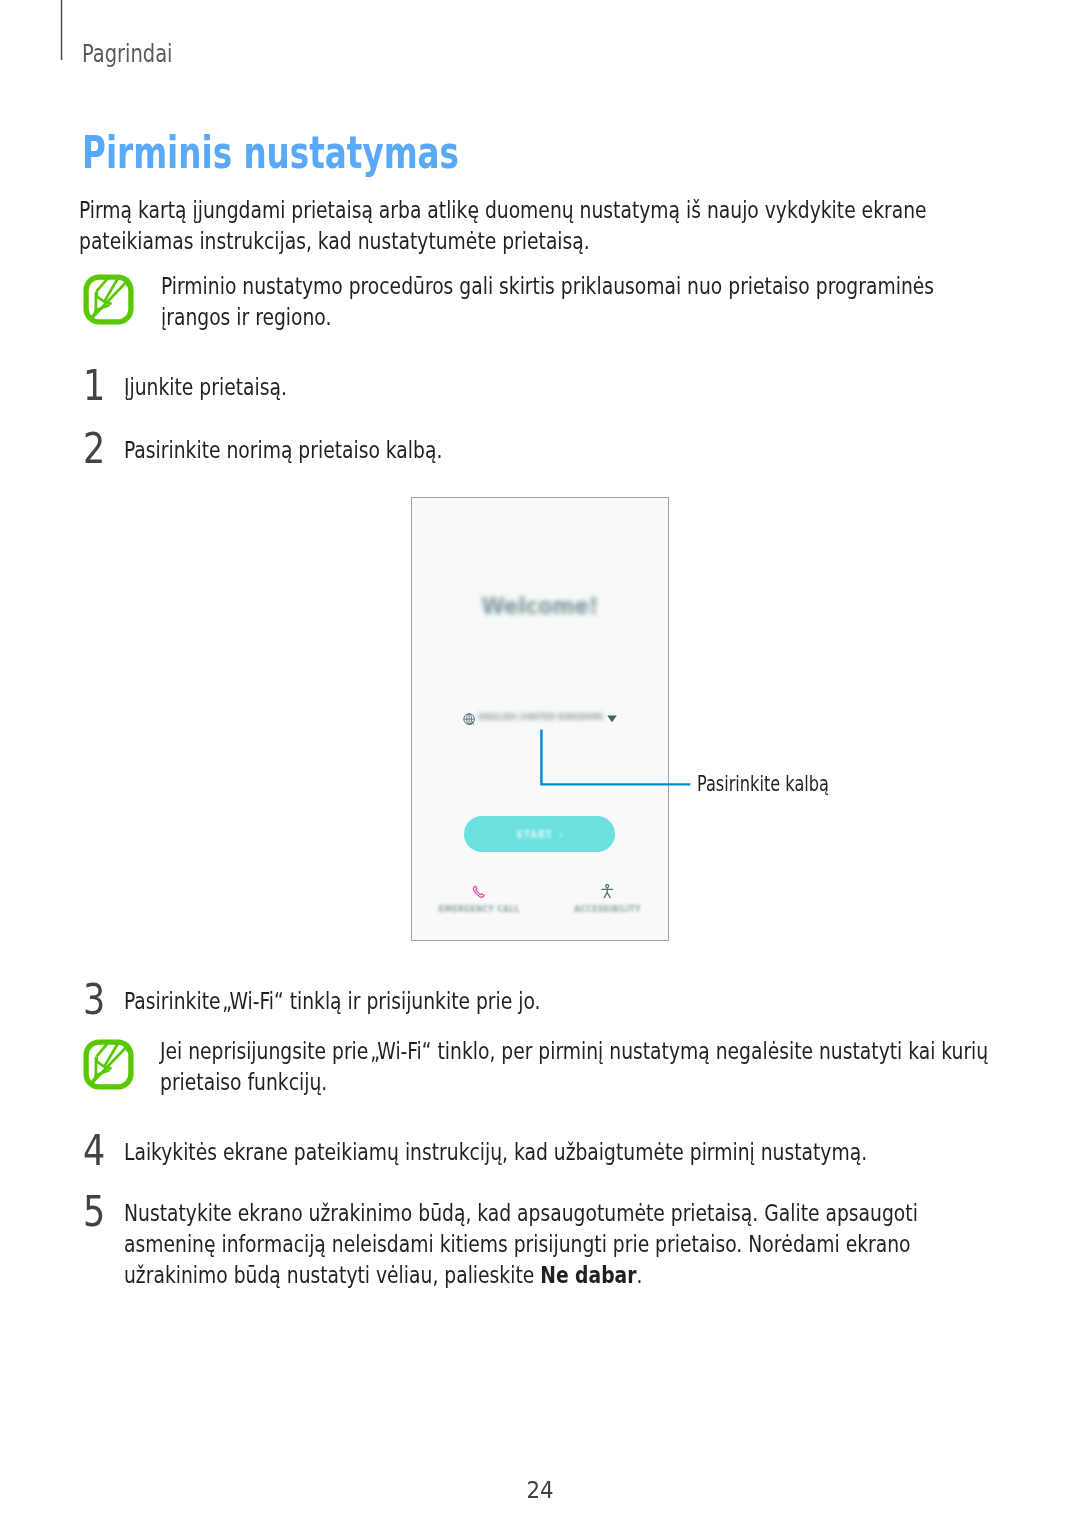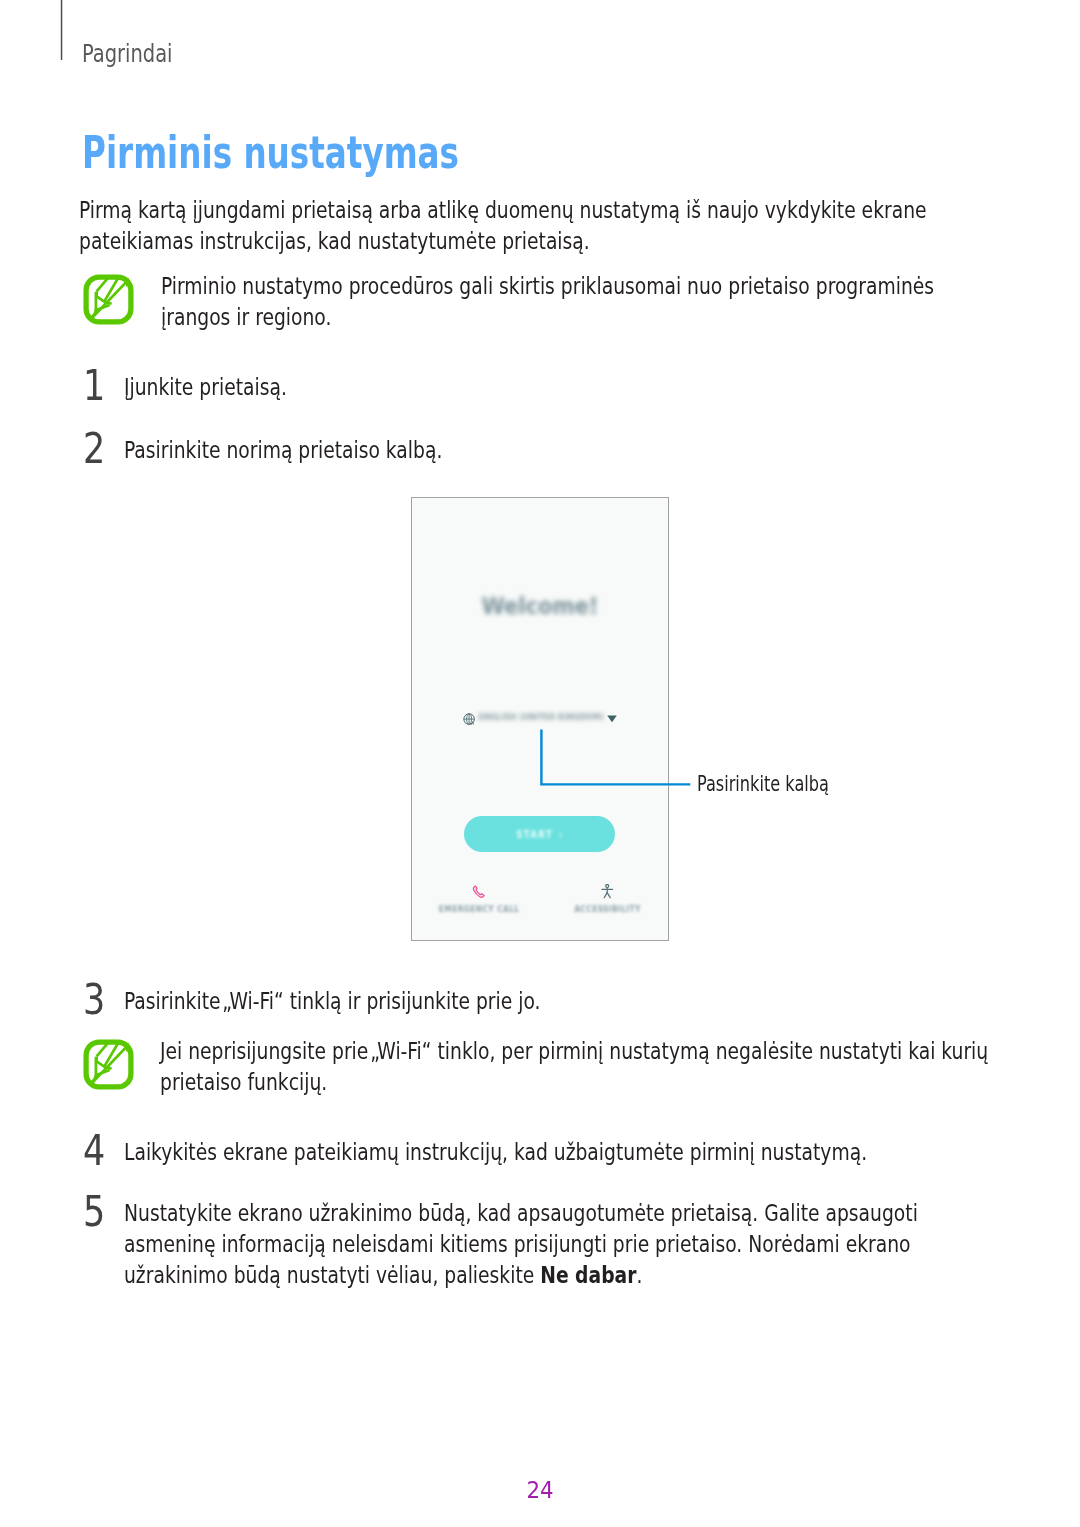--- a/index.html
+++ b/index.html
@@ -58,21 +58,21 @@
   
   .fig { position:absolute; }
   .phone {
     position:absolute; width:258px; height:444px;
     border:1.6px solid #a2a2a2; background:#f8faf9; box-sizing:border-box;
   }
   .ph-inner { position:absolute; left:0; top:0; width:1080px; height:1527px;
     clip-path: inset(498px 411px 587px 412px); }
   .page-num {
     position:absolute; left:0; right:0; top:1476px; text-align:center;
-    font-size:23.7px; color:#a21caf;
+    font-size:23.7px; color:#404040;
   }
 
   
   .ph-welcome {
     position:absolute; left:411px; width:258px; top:593px; text-align:center;
     font-size:23.6px; line-height:26px; color:#7b939c; font-weight:600;
     filter:blur(2.7px); letter-spacing:-0.1px;
   }
   .ph-globe { position:absolute; left:463px; top:712.5px; display:block; line-height:0; filter:blur(0.35px); }
   .ph-lang {

